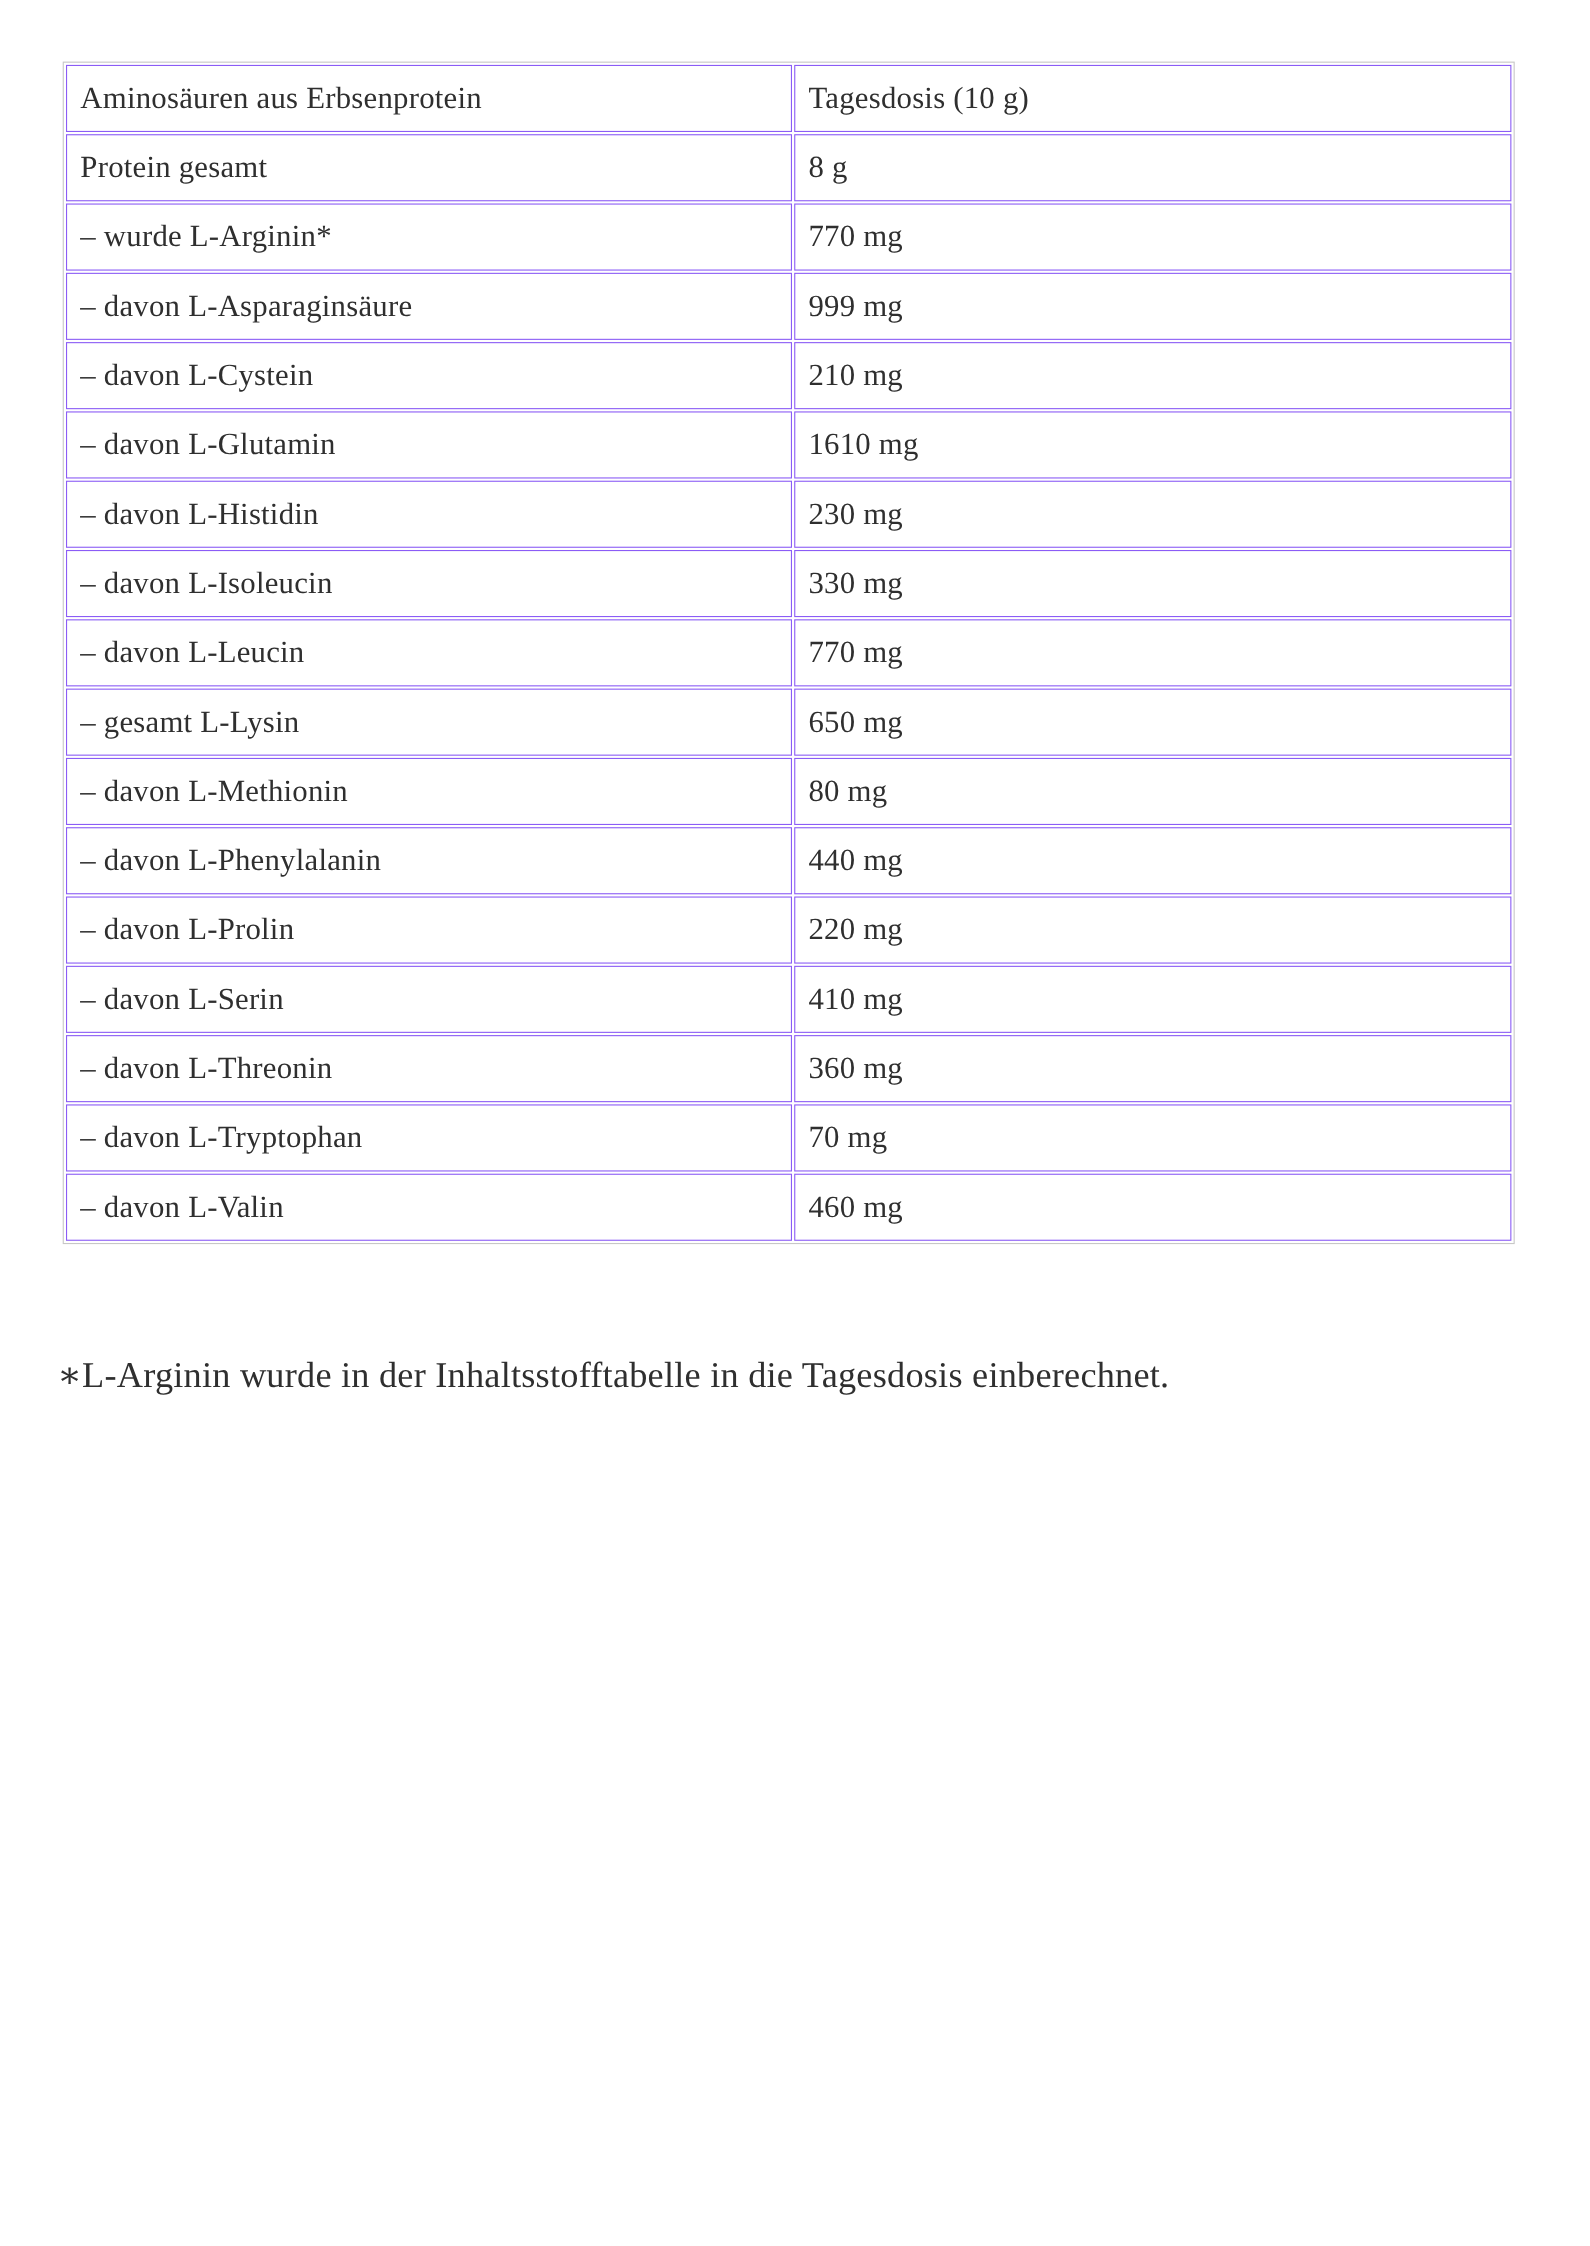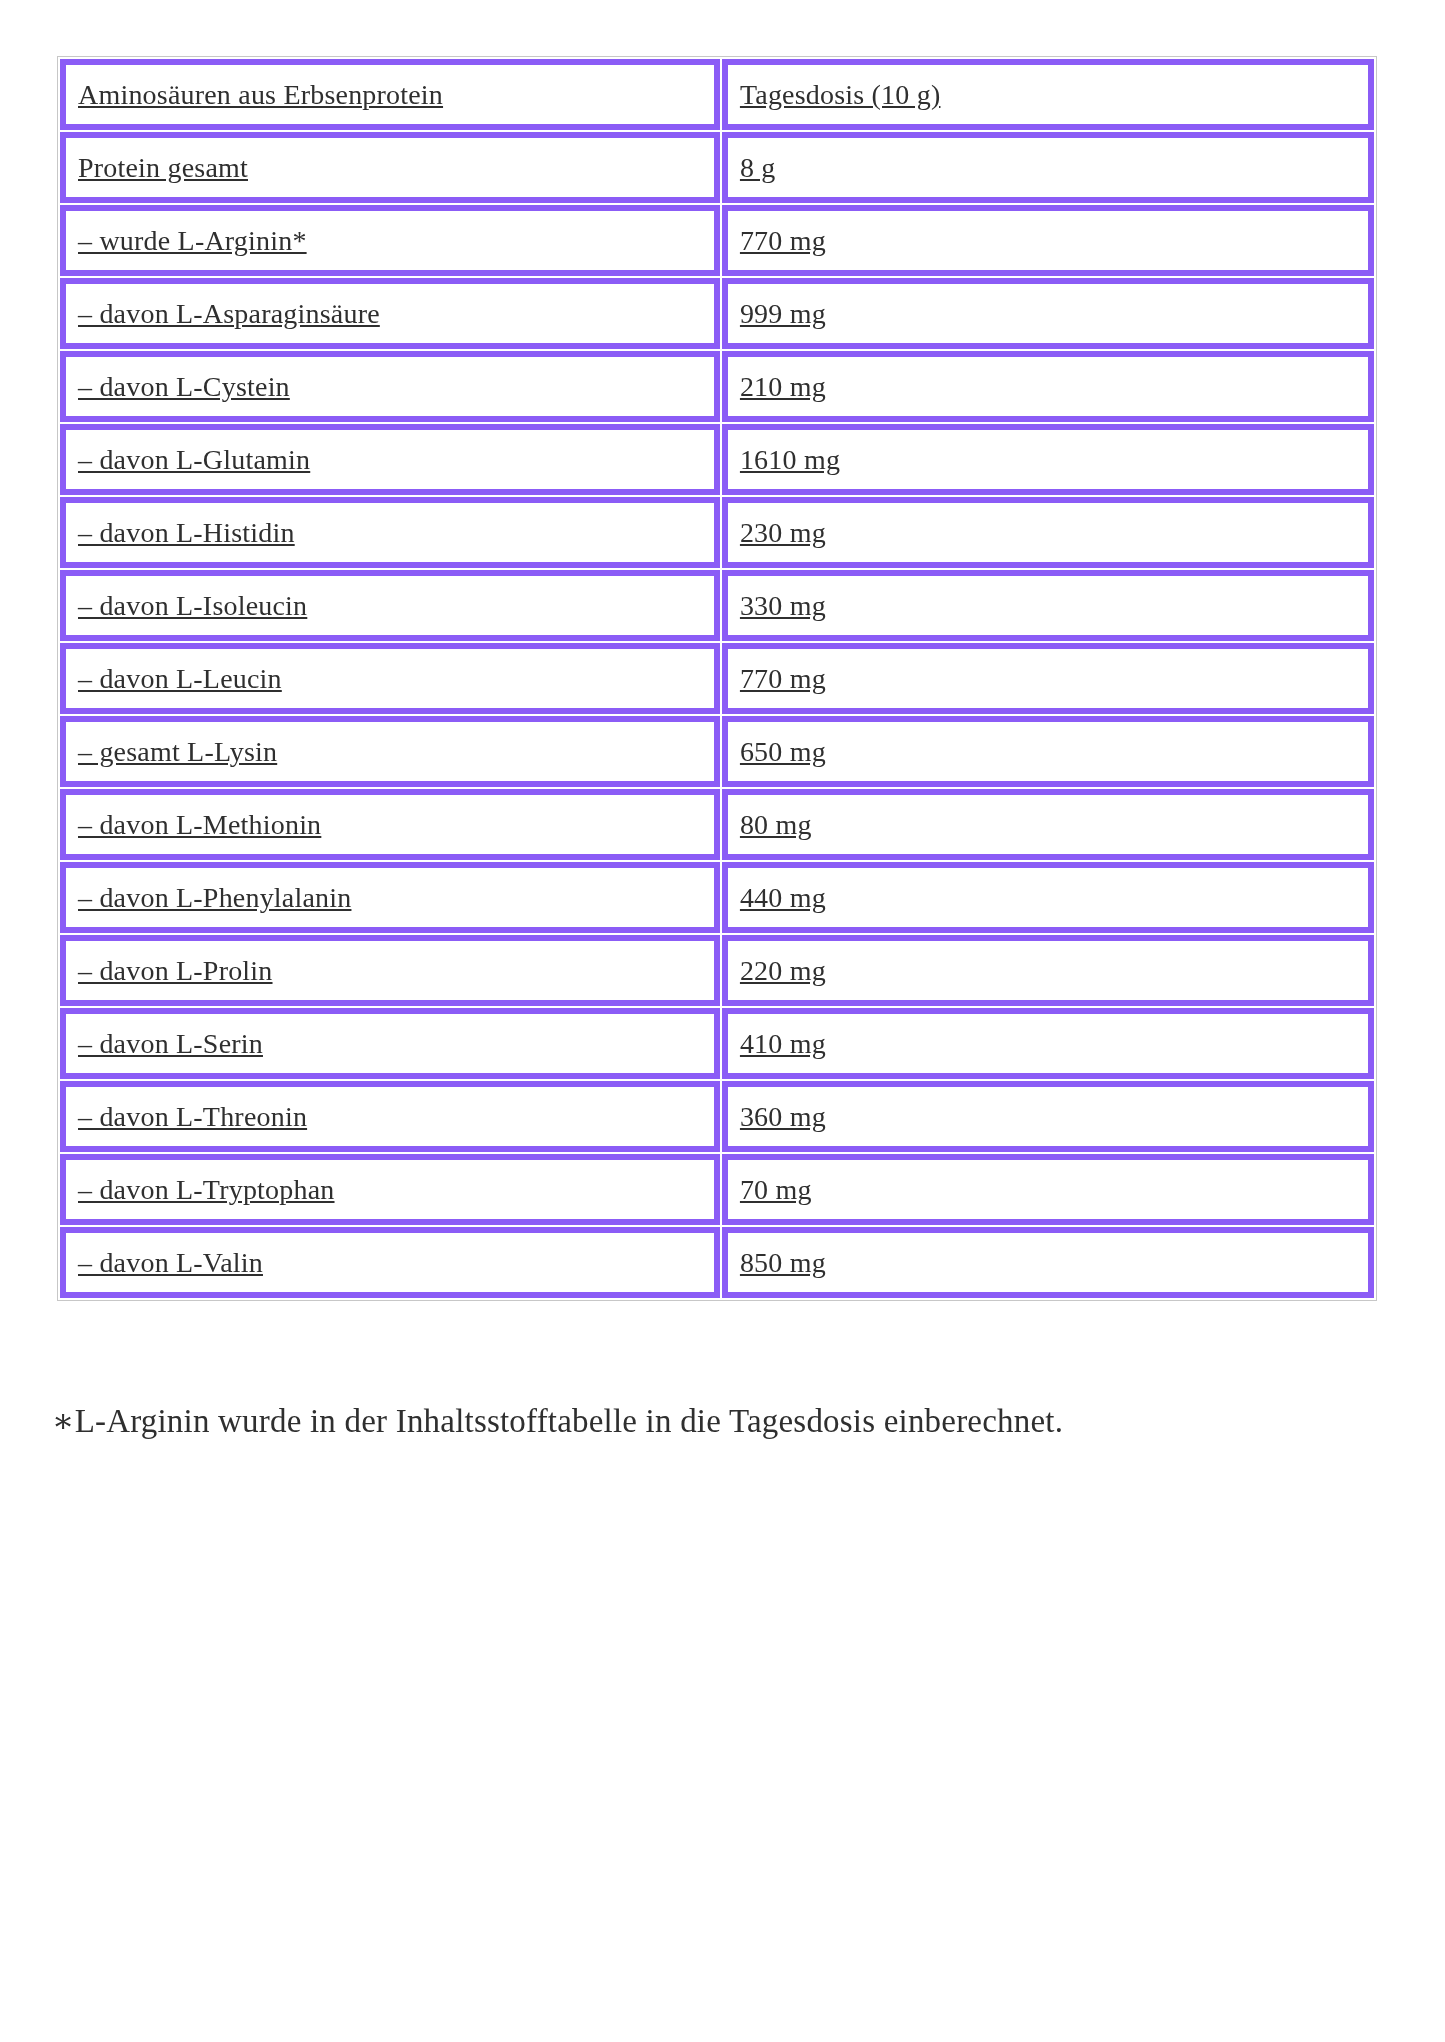--- a/index.html
+++ b/index.html
@@ -24,30 +24,29 @@
     width: 100%;
     table-layout: fixed;
     border-collapse: separate;
     border-spacing: 2px;
     border: 1px solid #c7c7c7;
     background: #ffffff;
   }
   col.col-name  { width: 50.3%; }
   col.col-value { width: 49.7%; }
   td {
-    border: 6px solid #8b5cf6;
+    border: 1px solid #8b5cf6;
     background: #ffffff;
     padding: 13px 12px;
     font-size: 28px;
     line-height: 33px;
     letter-spacing: 0.2px;
     vertical-align: middle;
     overflow: hidden;
     white-space: nowrap;
-    text-decoration: underline;
   }
   .footnote {
     margin: 0;
     margin-top: 104px;
     margin-left: -5px;
     font-size: 33px;
     line-height: 33px;
     letter-spacing: 0.2px;
     color: #2f2f2f;
   }
@@ -123,20 +122,20 @@
         <tr>
           <td>– davon L-Threonin</td>
           <td>360 mg</td>
         </tr>
         <tr>
           <td>– davon L-Tryptophan</td>
           <td>70 mg</td>
         </tr>
         <tr>
           <td>– davon L-Valin</td>
-          <td>850 mg</td>
+          <td>460 mg</td>
         </tr>
       </tbody>
   </table>
 
   <p class="footnote">∗L-Arginin wurde in der Inhaltsstofftabelle in die Tagesdosis einberechnet.</p>
 
 </div>
 
 </body></html>

